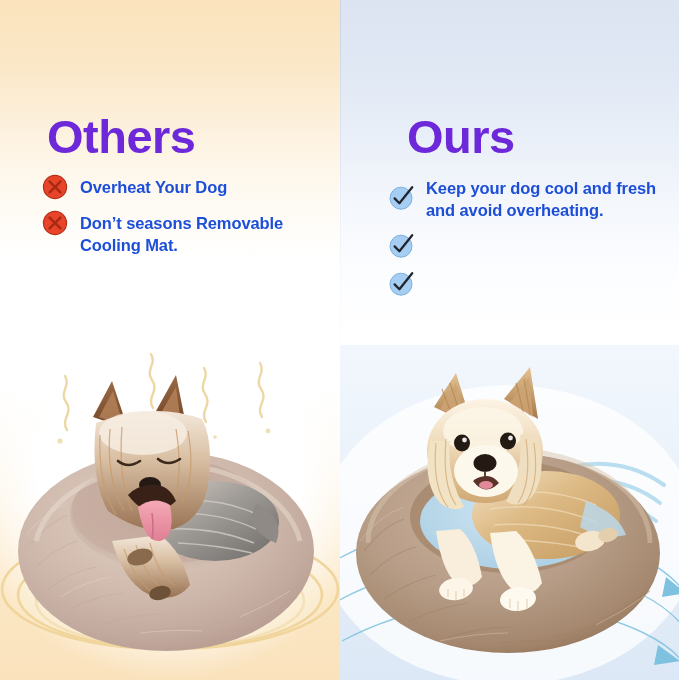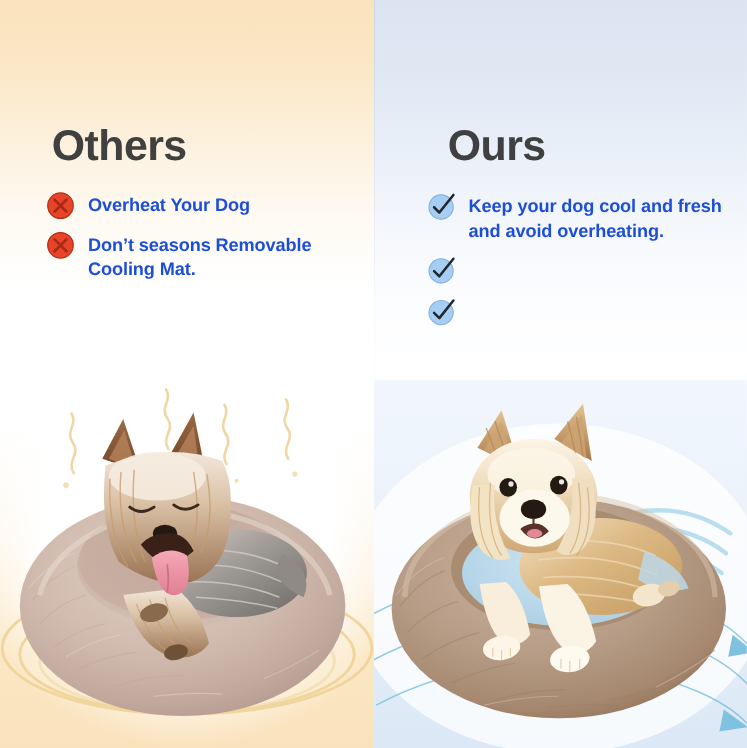--- a/index.html
+++ b/index.html
@@ -33,37 +33,37 @@
     background:linear-gradient(to bottom,
       rgba(190,200,220,.55) 0%, rgba(210,220,235,.30) 30%,
       rgba(225,232,243,.12) 45%, rgba(225,232,243,.12) 58%,
       rgba(205,216,233,.32) 75%, rgba(185,198,220,.55) 100%);
   }
 
   
   .heading{
     position:absolute;
     font-weight:700;
-    font-size:39px;
+    font-size:47px;
     letter-spacing:-0.5px;
-    color:#404040;
+    color:#6d28d9;
     line-height:1;
     white-space:nowrap;
   }
   #heading-others{left:47px;top:113px;}
   #heading-ours{left:407px;top:113px;}
 
   
   .list{position:absolute;}
   #list-others{left:42px;top:175px;width:290px;}
   #list-ours{left:388px;top:175px;width:280px;}
 
   .row{display:flex;align-items:flex-start;margin-bottom:10px;}
   #list-others .row{margin-bottom:10px;}
-  #list-ours .row{margin-bottom:11px;}
+  #list-ours .row{margin-bottom:11px;align-items:center;}
 
   .badge{flex:0 0 auto;width:26px;height:26px;margin-right:12px;
          position:relative;top:-1px;}
   #list-ours .badge{width:27px;height:27px;margin-right:11px;}
 
   .row-text{
     font-size:16.5px;
     font-weight:700;
     color:#1d4ed8;
     line-height:1.33;

